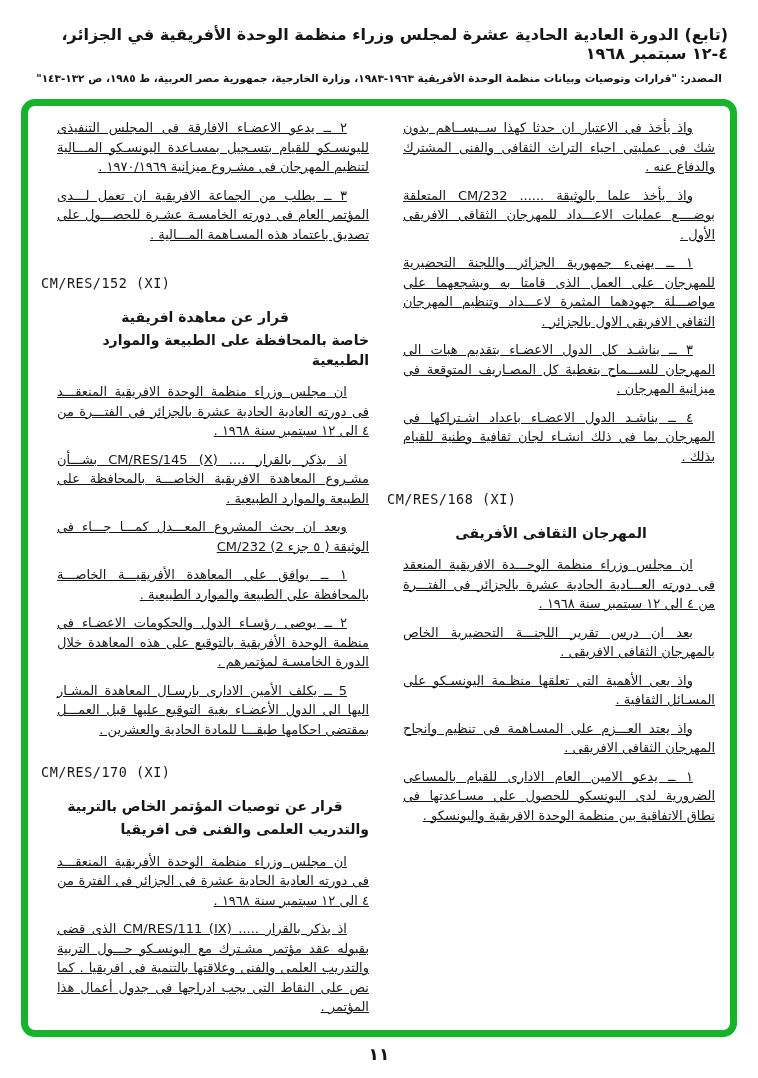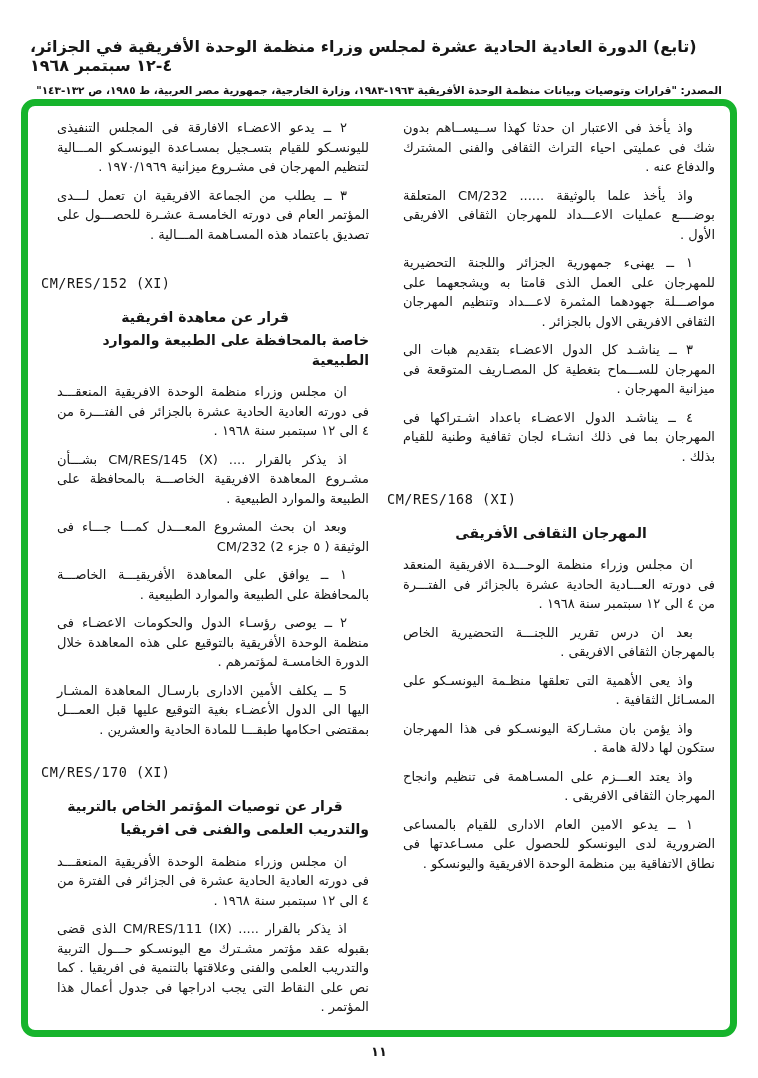--- a/index.html
+++ b/index.html
@@ -1,53 +1,53 @@
 <!DOCTYPE html>
 <html lang="ar"><head>
 <meta charset="utf-8">
 <style>
   html,body{margin:0;padding:0;background:#ffffff;}
   body{
     width:758px;height:1078px;position:relative;overflow:hidden;
     font-family:"DejaVu Sans",sans-serif;color:#161616;
   }
   .hdr1{
-    direction:rtl;text-align:left;font-weight:bold;font-size:16px;
-    padding:37px 30px 0 30px;letter-spacing:0;
+    direction:rtl;text-align:right;font-weight:bold;font-size:16px;
+    padding:25px 30px 0 30px;letter-spacing:0;
   }
   .hdr2{
     direction:rtl;text-align:center;font-weight:bold;font-size:10.5px;
     margin-top:9px;color:#111;
   }
   .frame{
     position:absolute;left:21px;top:99px;width:716px;height:938px;
     box-sizing:border-box;border:7px solid #16b42c;border-radius:14px;
     padding:12px 15px 6px 13px;overflow:hidden;background:#fff;
   }
   .cols{
     display:flex;direction:rtl;gap:18px;height:100%;
   }
   .col{
     flex:1;direction:rtl;text-align:justify;font-size:13px;line-height:19.5px;
     overflow:hidden;
   }
-  .col p{margin:0 0 9px 16px;text-indent:1.7em;}
+  .col p{margin:0 0 9px 16px;text-indent:1.7em;text-decoration:underline;}
   .ref{
     direction:ltr;text-align:left;font-family:"DejaVu Sans Mono",monospace;
     font-size:13.5px;margin:24px 0 14px 0;letter-spacing:0.5px;
   }
   .ref.first-gap{margin-top:30px;}
   .h{
     text-align:center;font-weight:bold;font-size:14px;margin:6px 0 4px 0;
   }
   .h.sub{margin:0 0 12px 0;text-align:right;}
   .h.solo{margin:6px 0 12px 0;}
   .pagenum{
     position:absolute;left:0;top:1044px;width:100%;text-align:center;
-    font-size:13px;font-weight:bold;direction:rtl;
+    font-size:17px;font-weight:bold;direction:rtl;
   }
 </style>
 </head>
 <body>
 
 <div>
 
   <div class="hdr1">(تابع) الدورة العادية الحادية عشرة لمجلس وزراء منظمة الوحدة الأفريقية في الجزائر، ٤-١٢ سبتمبر ١٩٦٨</div>
   <div class="hdr2">المصدر: "قرارات وتوصيات وبيانات منظمة الوحدة الأفريقية ١٩٦٣-١٩٨٣، وزارة الخارجية، جمهورية مصر العربية، ط ١٩٨٥، ص ١٣٢-١٤٣"</div>
 
@@ -58,21 +58,20 @@
         <p>واذ يأخذ فى الاعتبار ان حدثا كهذا ســيســاهم بدون شك فى عمليتى احياء التراث الثقافى والفنى المشترك والدفاع عنه .</p>
         <p>واذ يأخذ علما بالوثيقة ...... ‭CM/232‬ المتعلقة بوضــــع عمليات الاعـــداد للمهرجان الثقافى الافريقى الأول .</p>
         <p>١ ــ يهنىء جمهورية الجزائر واللجنة التحضيرية للمهرجان على العمل الذى قامتا به ويشجعهما على مواصـــلة جهودهما المثمرة لاعـــداد وتنظيم المهرجان الثقافى الافريقى الاول بالجزائر .</p>
         <p>٣ ــ يناشـد كل الدول الاعضـاء بتقديم هبات الى المهرجان للســـماح بتغطية كل المصـاريف المتوقعة فى ميزانية المهرجان .</p>
         <p>٤ ــ يناشـد الدول الاعضـاء باعداد اشـتراكها فى المهرجان بما فى ذلك انشـاء لجان ثقافية وطنية للقيام بذلك .</p>
         <div class="ref">CM/RES/168 (XI)</div>
         <div class="h solo">المهرجان الثقافى الأفريقى</div>
         <p>ان مجلس وزراء منظمة الوحـــدة الافريقية المنعقد فى دورته العـــادية الحادية عشرة بالجزائر فى الفتـــرة من ٤ الى ١٢ سبتمبر سنة ١٩٦٨ .</p>
         <p>بعد ان درس تقرير اللجنـــة التحضيرية الخاص بالمهرجان الثقافى الافريقى .</p>
         <p>واذ يعى الأهمية التى تعلقها منظـمة اليونسـكو على المسـائل الثقافية .</p>
-        <p>واذ يؤمن بان مشـاركة اليونسـكو فى هذا المهرجان ستكون لها دلالة هامة .</p>
         <p>واذ يعتد العـــزم على المسـاهمة فى تنظيم وانجاح المهرجان الثقافى الافريقى .</p>
         <p>١ ــ يدعو الامين العام الادارى للقيام بالمساعى الضرورية لدى اليونسكو للحصول على مسـاعدتها فى نطاق الاتفاقية بين منظمة الوحدة الافريقية واليونسكو .</p>
       </div>
 
       <div class="col">
         <p>٢ ــ يدعو الاعضـاء الافارقة فى المجلس التنفيذى لليونسـكو للقيام بتسـجيل بمسـاعدة اليونسـكو المـــالية لتنظيم المهرجان فى مشـروع ميزانية ١٩٧٠/١٩٦٩ .</p>
         <p>٣ ــ يطلب من الجماعة الافريقية ان تعمل لـــدى المؤتمر العام فى دورته الخامسـة عشـرة للحصـــول على تصديق باعتماد هذه المسـاهمة المـــالية .</p>
         <div class="ref first-gap">CM/RES/152 (XI)</div>
         <div class="h">قرار عن معاهدة افريقية</div>
         <div class="h sub">خاصة بالمحافظة على الطبيعة والموارد الطبيعية</div>

